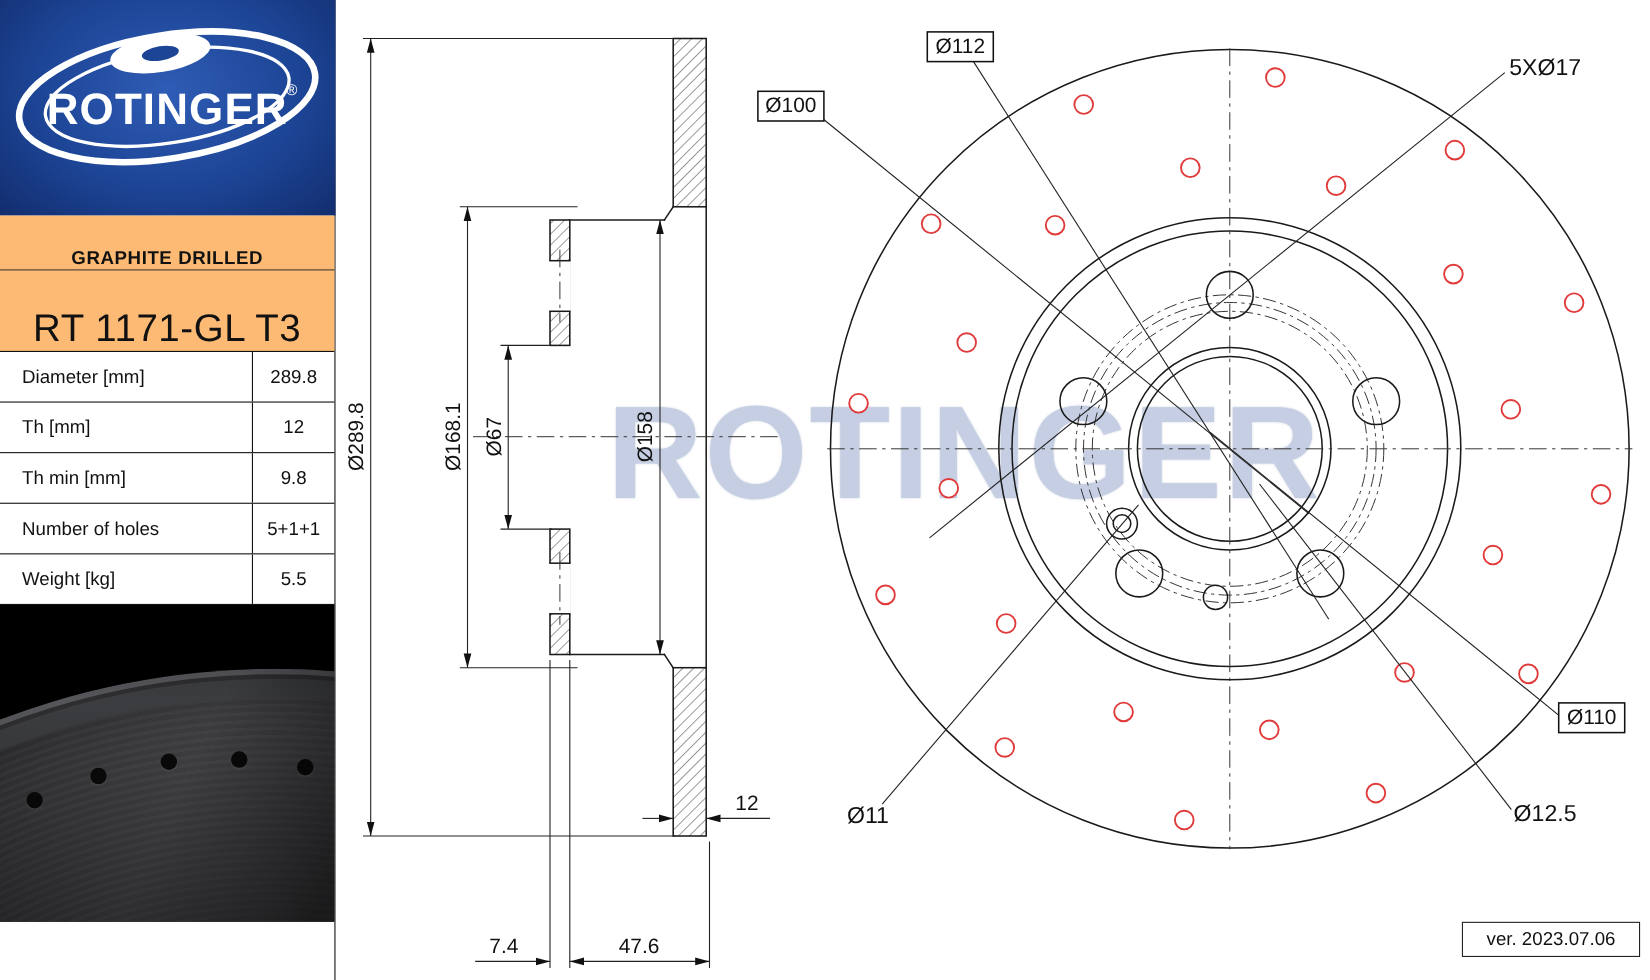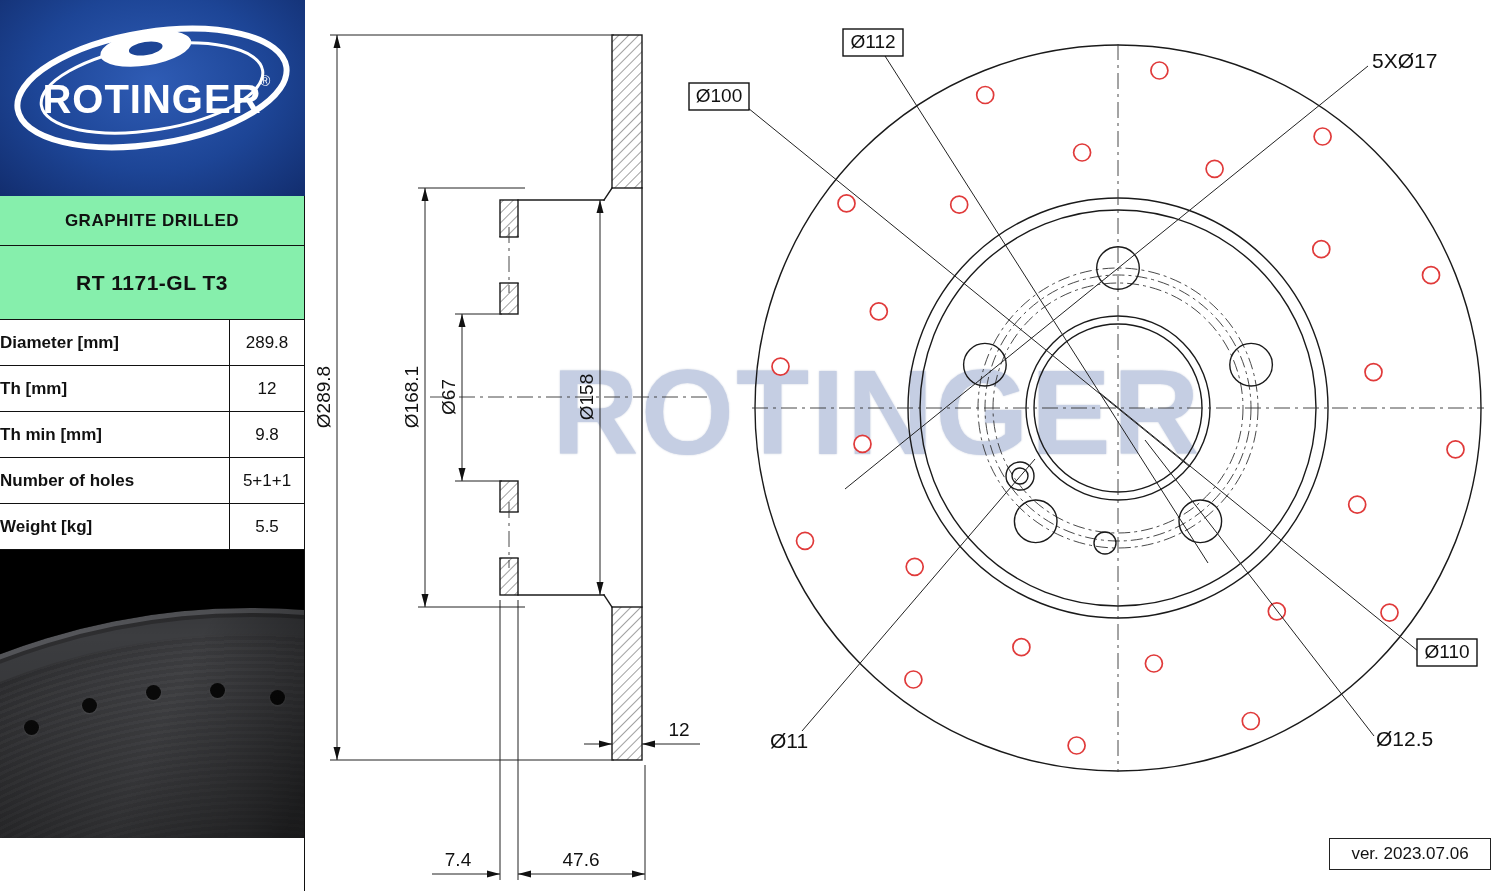--- a/index.html
+++ b/index.html
@@ -31,25 +31,25 @@
   .dim{font-size:19px;fill:#111}
   .dimlg{font-size:21px;fill:#111}
   .callout-box{fill:#fff;stroke:#111;stroke-width:1.4}
   .red-hole{fill:#fff;stroke:var(--red);stroke-width:1.7}
 
   
   .left-panel{position:absolute;left:0;top:0;width:305px;height:891px;background:#fff;z-index:3;border-right:1.5px solid #111}
   .logo-block{width:305px;height:196px;background:radial-gradient(ellipse at 50% 42%, #2f5cb5 0%, var(--brand-blue) 55%, #122d6e 100%)}
   .logo-text{font-size:40px;font-weight:bold;fill:#fff;letter-spacing:1px}
   .logo-reg{font-size:14px;fill:#fff}
-  .row{display:flex;align-items:center;justify-content:center;border-bottom:1.5px solid #111;background:#86efac}
+  .row{display:flex;align-items:flex-end;justify-content:center;border-bottom:1.5px solid #111;background:#fdba74}
   .tagline{height:50px;font-weight:bold;font-size:17px;letter-spacing:.5px}
-  .partnum{height:74px;font-weight:bold;font-size:21px;letter-spacing:.5px}
+  .partnum{height:74px;font-weight:normal;font-size:35px;letter-spacing:.5px}
   .spec-row{display:flex;height:46px;border-bottom:1.5px solid #111}
-  .spec-label{flex:1;display:flex;align-items:center;padding-left:0;font-weight:bold;font-size:17px}
+  .spec-label{flex:1;display:flex;align-items:center;padding-left:20px;font-weight:normal;font-size:17px}
   .spec-value{width:75px;border-left:1.5px solid #111;display:flex;align-items:center;justify-content:center;font-weight:normal;font-size:17px}
   .note{height:57px;padding:7px 10px;font-size:16.5px;line-height:1.35;white-space:pre-line;border-bottom:1.5px solid #111}
 
   
   .photo{position:relative;width:100%;height:288px;background:#000;overflow:hidden}
   .photo-disc{
     position:absolute;left:-450px;top:58px;width:1400px;height:1400px;border-radius:50%;
     background:
       radial-gradient(circle at 50% 16%, rgba(155,157,163,.40), rgba(0,0,0,0) 33%),
       repeating-radial-gradient(circle at 50% 50%, #2b2b2d 0 3px, #232325 3px 7px);

